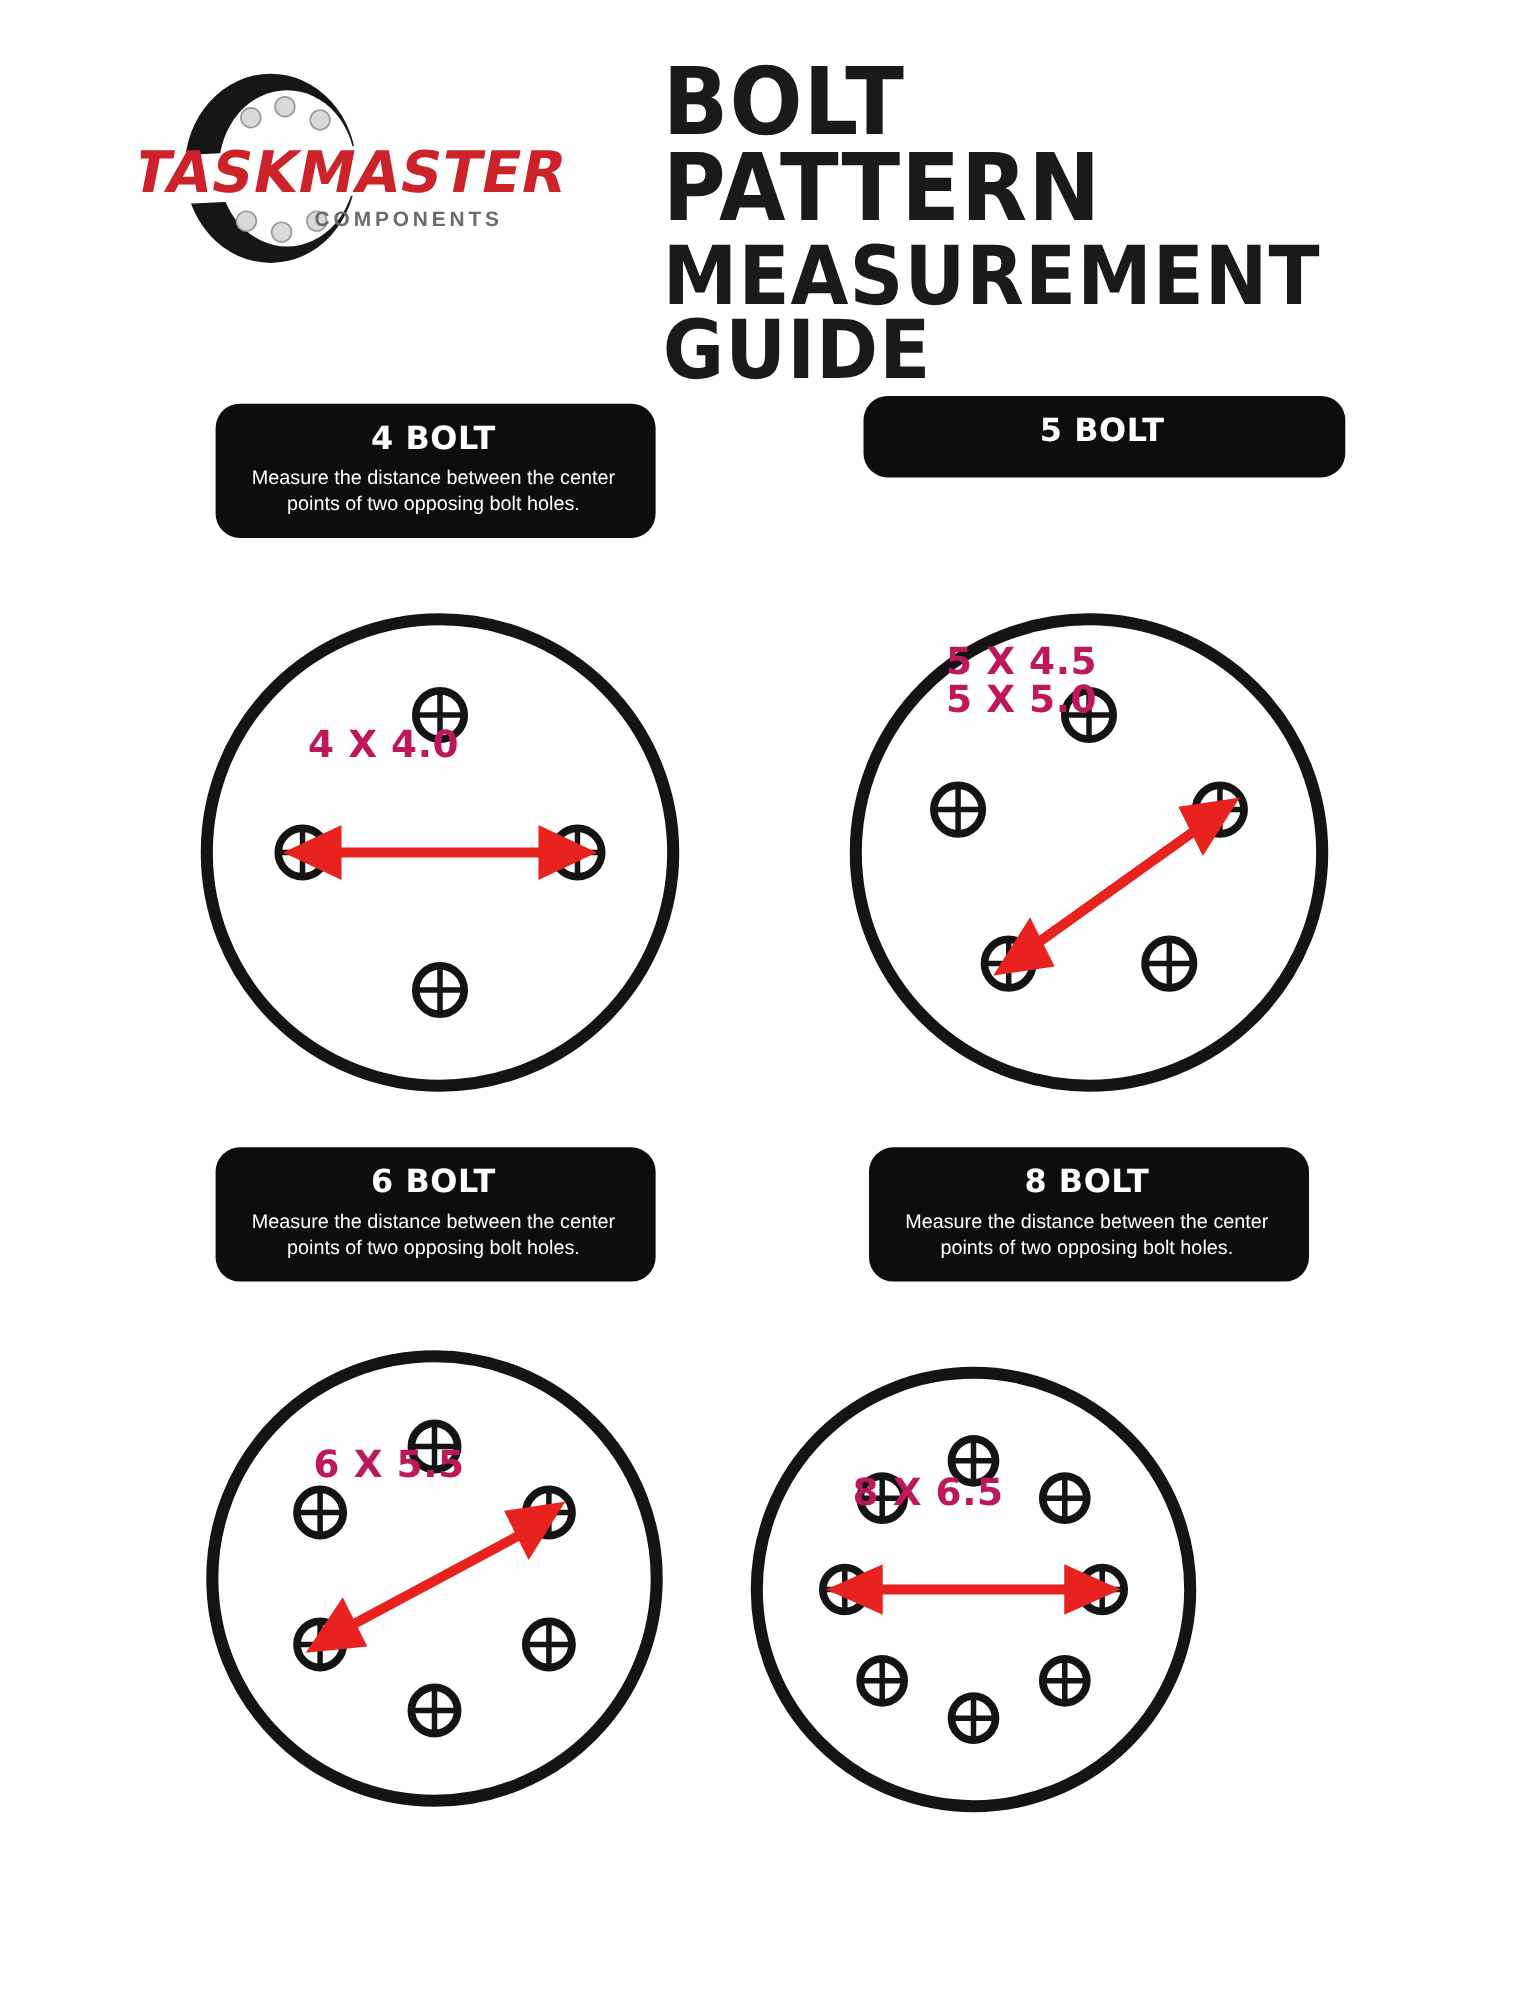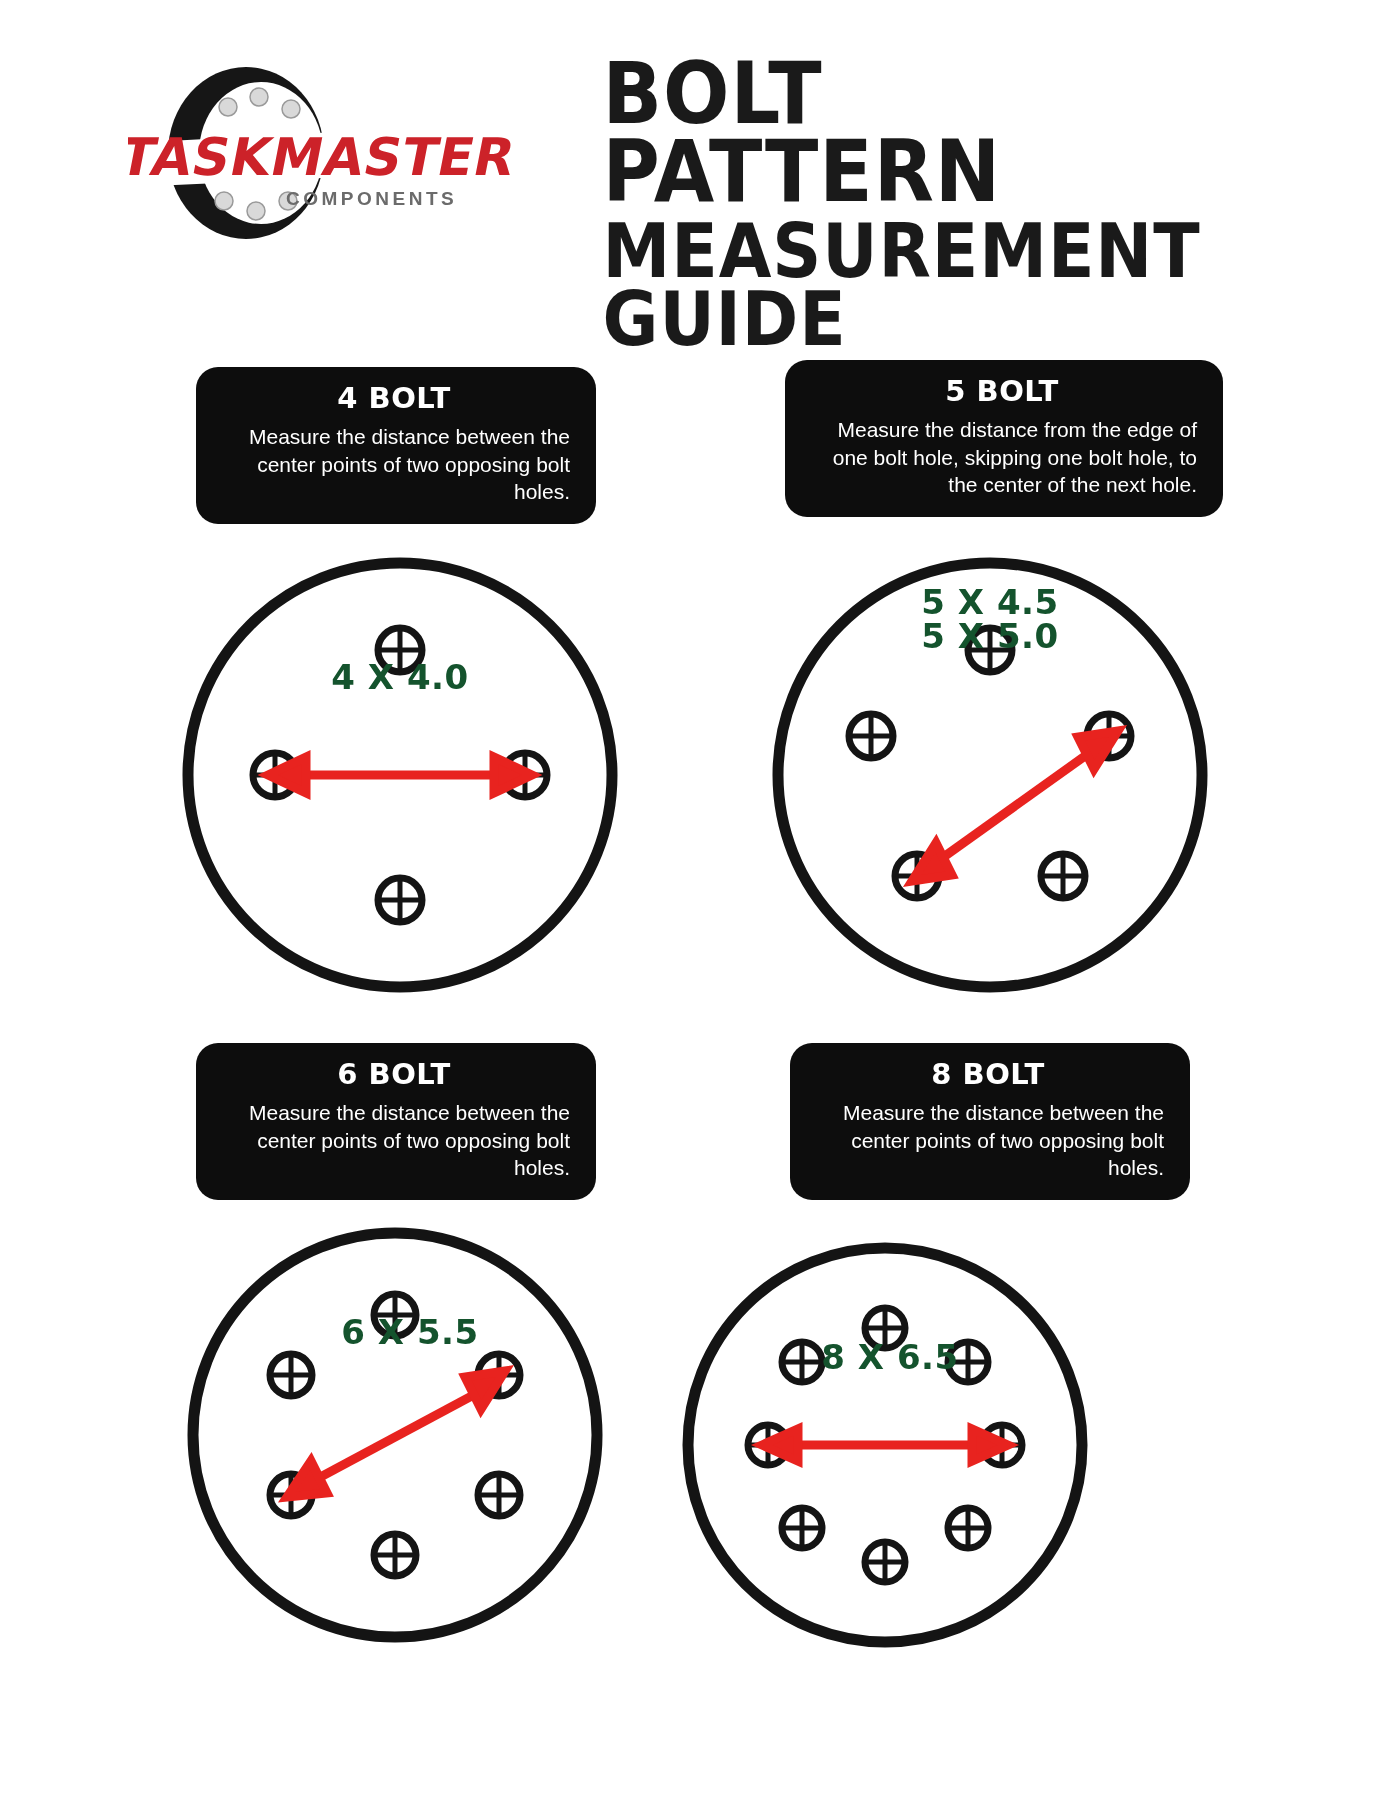--- a/index.html
+++ b/index.html
@@ -63,35 +63,35 @@
   .panel-title {
     font-family: "DejaVu Sans", sans-serif;
     font-weight: bold;
     font-size: 29px;
     letter-spacing: 0.5px;
     text-align: center;
     margin-bottom: 8px;
   }
   .panel-desc {
     font-family: "Liberation Sans", sans-serif;
-    font-size: 21px;
+    font-size: 18px;
     line-height: 1.32;
-    text-align: right;
+    text-align: center;
     padding: 0 2px;
   }
 
   .wheel {
     position: absolute;
   }
   .dim-label {
     position: absolute;
     font-family: "DejaVu Sans", sans-serif;
     font-weight: bold;
-    color: #14532d;
-    text-align: center;
+    color: #be185d;
+    text-align: left;
     white-space: pre-line;
     line-height: 1.0;
     letter-spacing: 0.5px;
   }
 </style>
 </head>
 <body>
 
 <div class="header">
 
@@ -154,21 +154,20 @@
       <line x1="122" y1="230" x2="338" y2="230"></line>
       <polygon points="98,230 136,212 136,248"></polygon>
       <polygon points="362,230 324,212 324,248"></polygon>
     </g>
   </svg>
   <div class="dim-label" style="left:110px; top:115px; width:240px; font-size:34px;">4 X 4.0</div>
 </div>
 
 <div class="panel-label" style="left:785px; top:360px; width:438px;">
   <div class="panel-title">5 BOLT</div>
-  <div class="panel-desc">Measure the distance from the edge of one bolt hole, skipping one bolt hole, to the center of the next hole.</div>
 </div>
 
 <div class="wheel" style="left:760px; top:545px;">
   <svg width="460" height="460" viewBox="0 0 460 460">
     <circle cx="230" cy="230" r="212" fill="#ffffff" stroke="#141414" stroke-width="11"></circle>
     <g fill="#ffffff" stroke="#141414" stroke-width="7">
       <circle cx="230" cy="105" r="22"></circle>
       <circle cx="349" cy="191" r="22"></circle>
       <circle cx="303" cy="331" r="22"></circle>
       <circle cx="157" cy="331" r="22"></circle>

